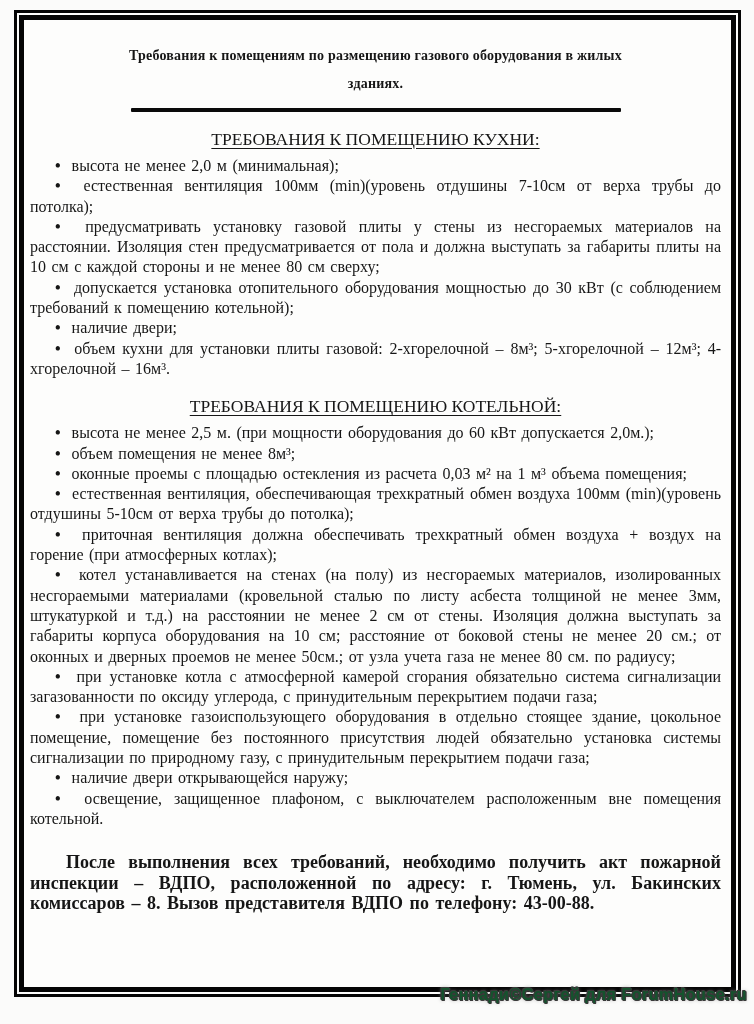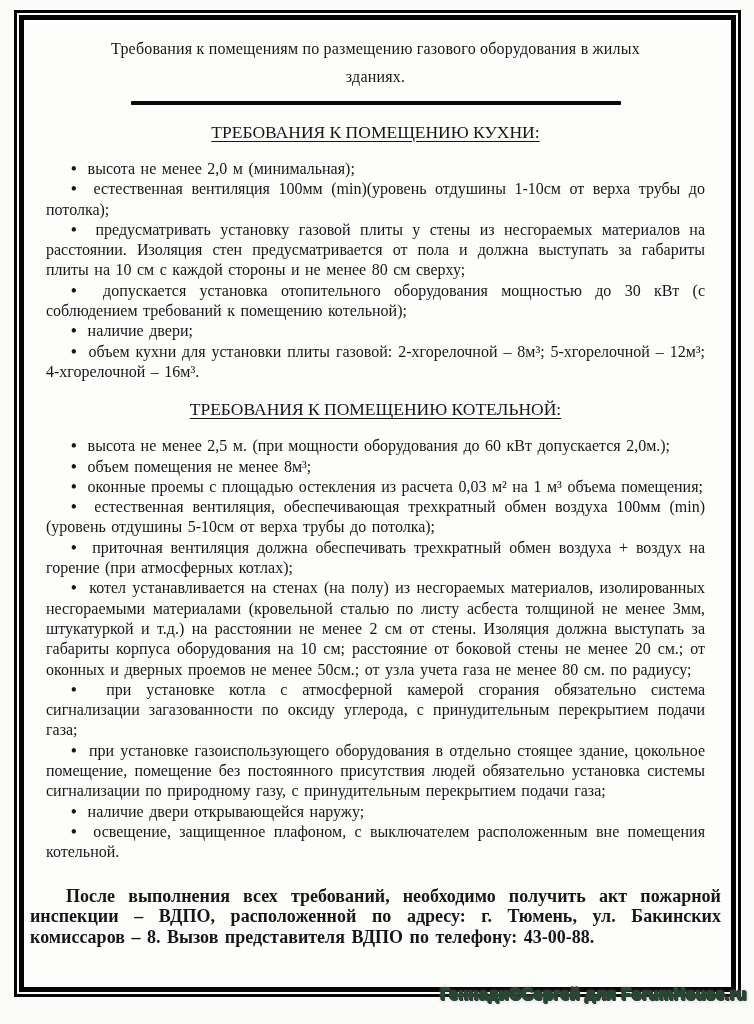--- a/index.html
+++ b/index.html
@@ -17,44 +17,44 @@
     box-sizing:border-box;
     background:#fdfdfc;
   }
   .frame-inner{
     width:100%;height:100%;
     box-sizing:border-box;
     border:5px solid #050505;
     padding:13px 10px 0 6px;
   }
   .title{
-    margin:2px auto;
+    margin:9px auto;
     max-width:545px;
     text-align:center;
-    font-size:16px;
-    font-weight:normal;
+    font-size:14px;
+    font-weight:bold;
     line-height:28px;
     letter-spacing:0.2px;
   }
   .title-rule{
     width:490px;height:4px;background:#0a0a0a;
     margin:10px auto 0;
     border-radius:1px;
   }
   .section{margin-top:17px;}
   .section-heading{
     margin:0 0 6px 0;
     text-align:center;
     font-size:17.5px;
     font-weight:normal;
     text-decoration:underline;
     text-underline-offset:3px;
   }
   ul.reqs{
-    margin:16px;padding:0;list-style:none;font-family:Liberation Serif, serif;
+    margin:0;padding:0;list-style:none;font-family:Liberation Serif, serif;
   }
   ul.reqs li{
     font-size:16px;
     line-height:20.3px;
     text-align:justify;
     text-indent:25px;
     word-spacing:1.5px;
   }
   ul.reqs li::before{
     content:"\2022\00a0\00a0";
@@ -92,21 +92,21 @@
 <div class="frame-outer">
   <div class="frame-inner">
 
     <h1 class="title">Требования к помещениям по размещению газового оборудования в жилых  зданиях.</h1>
     <div class="title-rule"></div>
 
     <section class="section">
       <h2 class="section-heading">ТРЕБОВАНИЯ К ПОМЕЩЕНИЮ КУХНИ:</h2>
       <ul class="reqs">
         <li>высота не менее 2,0 м (минимальная);</li>
-        <li>естественная вентиляция 100мм (min)(уровень отдушины 1-10см от верха трубы до потолка);</li>
+        <li>естественная вентиляция 100мм (min)(уровень отдушины 7-10см от верха трубы до потолка);</li>
         <li>предусматривать установку газовой плиты у стены из несгораемых материалов на расстоянии. Изоляция стен предусматривается от пола и должна выступать за габариты плиты на 10 см с каждой стороны и не менее 80 см сверху;</li>
         <li>допускается установка отопительного оборудования мощностью до 30 кВт (с соблюдением требований к помещению котельной);</li>
         <li>наличие двери;</li>
         <li>объем кухни для установки плиты газовой:  2-хгорелочной – 8м³; 5-хгорелочной – 12м³; 4-хгорелочной – 16м³.</li>
       </ul>
     </section>
 
     <section class="section">
       <h2 class="section-heading">ТРЕБОВАНИЯ К ПОМЕЩЕНИЮ КОТЕЛЬНОЙ:</h2>
       <ul class="reqs">

